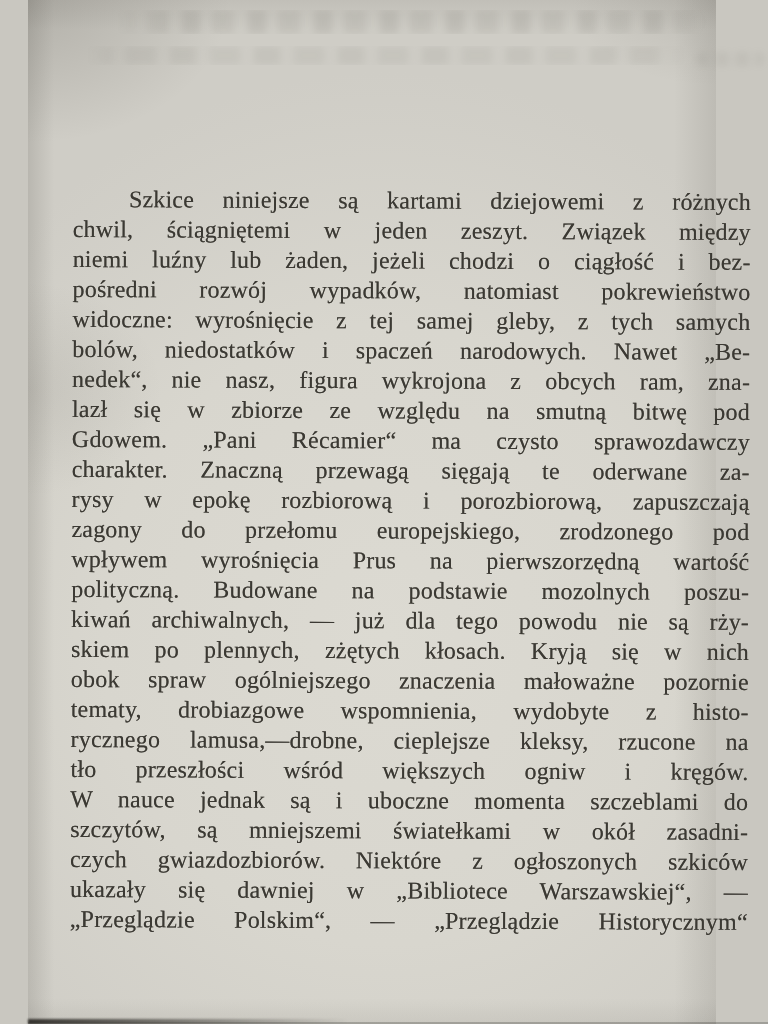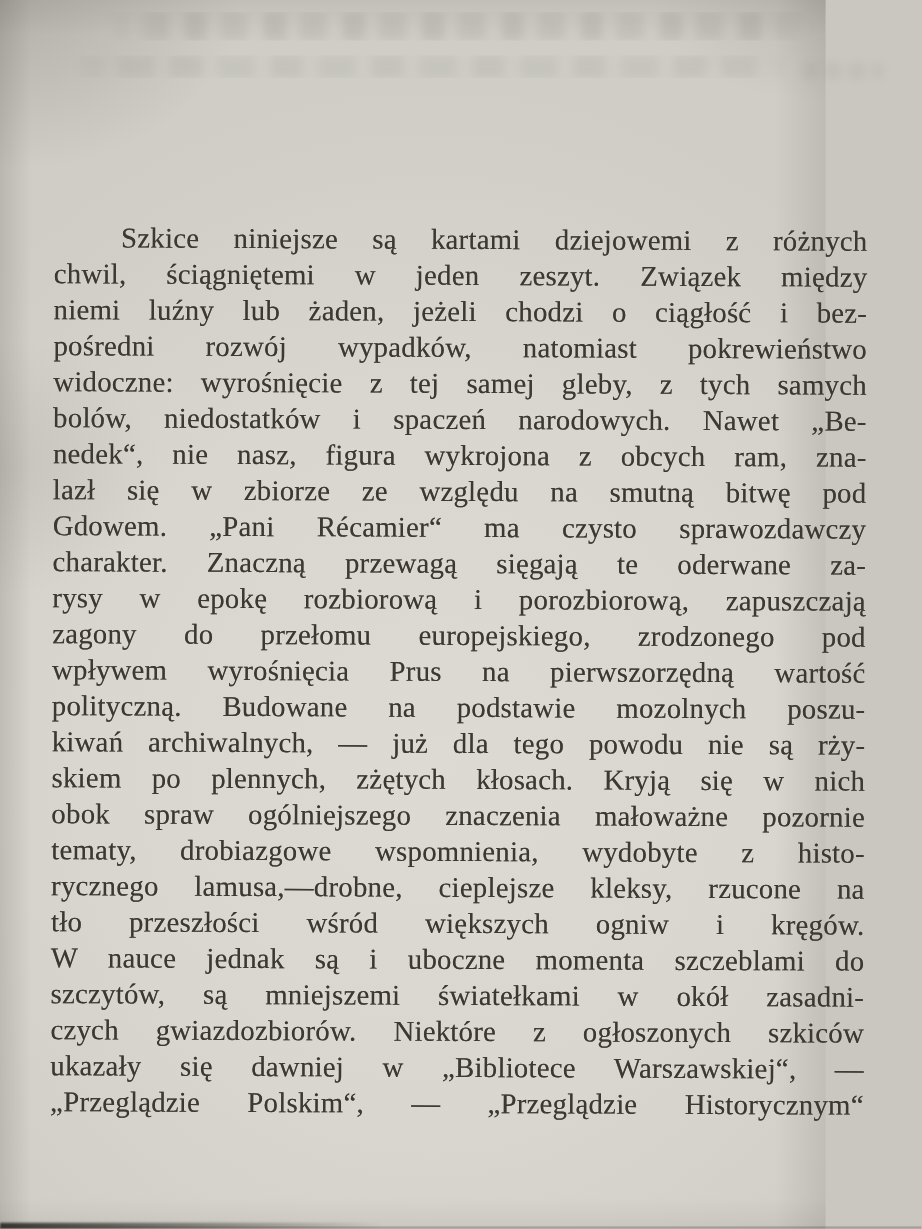--- a/index.html
+++ b/index.html
@@ -16,20 +16,21 @@
     height: 1024px;
     background:
       radial-gradient(42% 20% at 0% 0%, rgba(75,72,65,0.22), rgba(75,72,65,0) 70%),
       radial-gradient(30% 12% at 100% 0%, rgba(75,72,65,0.12), rgba(75,72,65,0) 70%),
       radial-gradient(26% 14% at 0% 38%, rgba(75,72,65,0.10), rgba(75,72,65,0) 75%),
       linear-gradient(90deg, rgba(70,67,60,0.16) 0px, rgba(70,67,60,0) 26px),
       linear-gradient(270deg, rgba(70,67,60,0.13) 0px, rgba(70,67,60,0) 42px),
       linear-gradient(180deg, rgba(70,67,60,0.10) 0px, rgba(70,67,60,0) 30px),
       linear-gradient(0deg, rgba(70,67,60,0.08) 0px, rgba(70,67,60,0) 26px),
       radial-gradient(75% 55% at 52% 62%, #dcdad2 0%, #d8d6ce 55%, #cfcdc6 100%);
+    margin-left: 28px;
   }
   
   .bleed {
     position: absolute;
     border-radius: 6px;
     filter: blur(3.5px);
     pointer-events: none;
   }
   .bleed-a {
     top: 10px; left: 88px; width: 596px; height: 24px;

